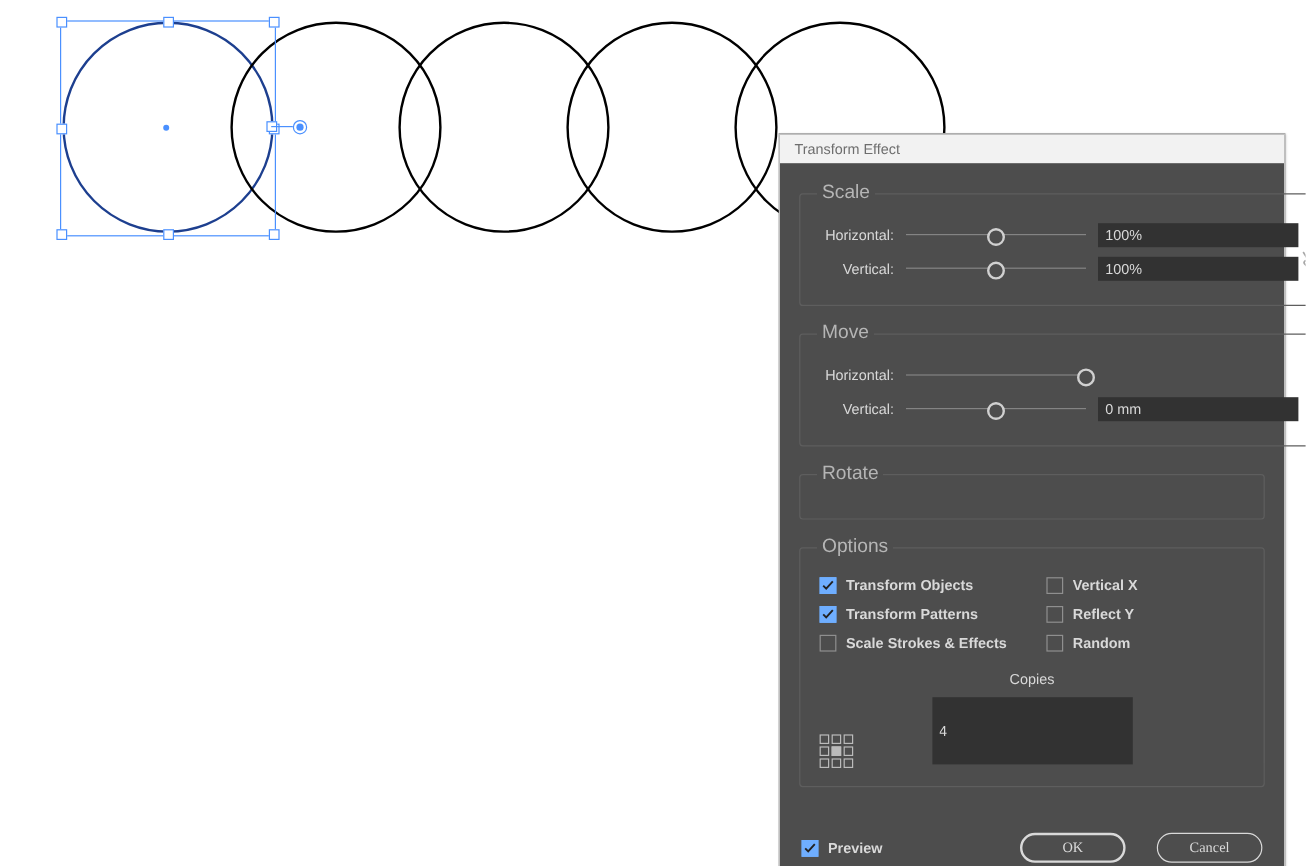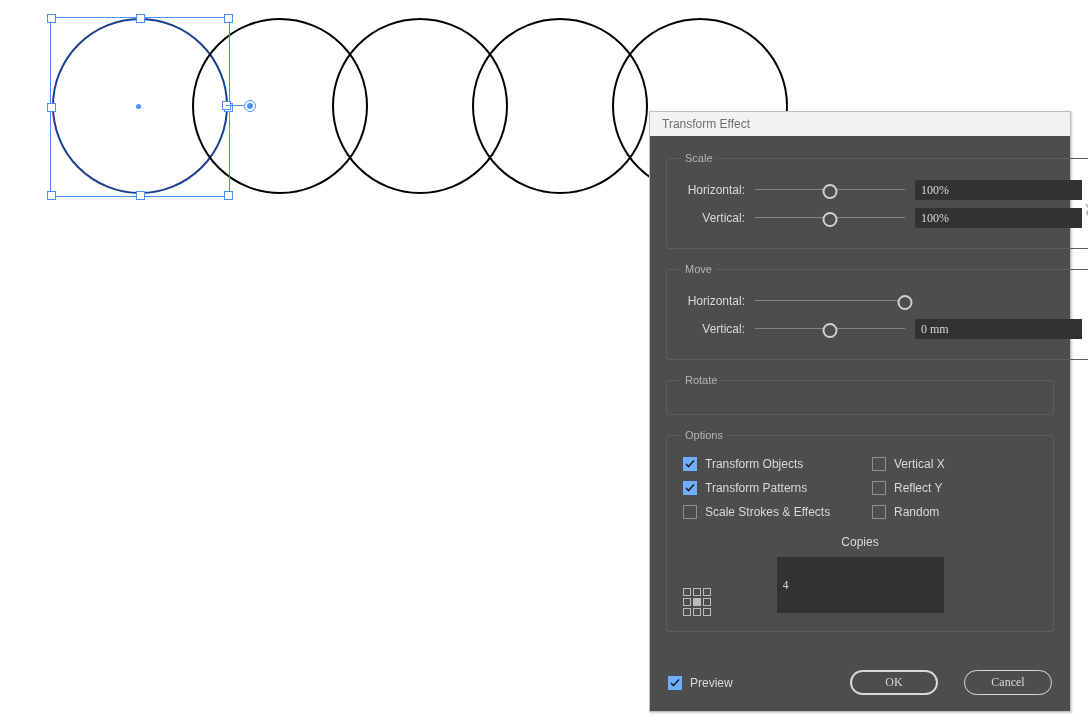--- a/index.html
+++ b/index.html
@@ -34,36 +34,36 @@
   .anchor-line{position:absolute;left:226px;top:105px;width:18px;height:1px;background:var(--sel-blue);}
   .anchor-out{position:absolute;left:244px;top:100px;width:10px;height:10px;border:1px solid var(--sel-blue);border-radius:50%;background:transparent;}
   .anchor-out::after{content:"";position:absolute;left:2px;top:2px;width:6px;height:6px;border-radius:50%;background:var(--sel-blue);}
   .anchor-pt{position:absolute;left:222px;top:101px;width:7px;height:7px;border:1px solid var(--sel-blue);background:#fff;}
 
   
   .dlg{position:absolute;left:649px;top:111px;width:420px;background:var(--dlg-bg);border:1px solid #bfbfbf;display:flex;flex-direction:column;box-shadow:1px 1px 2px rgba(0,0,0,0.2);}
   .dlg-title{background:var(--dlg-head);color:var(--dlg-head-text);font-size:12px;padding:5px 12px;}
   .dlg-body{padding:16px 16px 14px 16px;color:var(--text-light);}
   fieldset.grp{border:1px solid var(--group-border);border-radius:3px;padding:12px 14px 16px 14px;margin:0 0 14px 0;position:relative;}
-  fieldset.grp legend{color:var(--group-label);padding:0 4px;font-size:11px;}
+  fieldset.grp legend{color:var(--group-label);padding:0 4px;font-size:16px;}
   .row{display:flex;align-items:center;height:28px;gap:10px;}
   .row .lab{width:64px;text-align:right;color:var(--text-light);}
   .slider{position:relative;flex:0 0 150px;height:16px;}
   .slider .track{position:absolute;left:0;right:0;top:7px;height:1px;background:var(--track);}
   .slider .thumb{position:absolute;top:2px;width:11px;height:11px;border:2px solid #d0d0d0;border-radius:50%;background:var(--dlg-bg);transform:translateX(-50%);}
-  .valbox{flex:0 0 76px;height:20px;background:var(--input-bg);color:var(--text-light);border:none;padding:0 6px;font-size:12px;font-family:Liberation Serif, serif;}
+  .valbox{flex:0 0 76px;height:20px;background:var(--input-bg);color:var(--text-light);border:none;padding:0 6px;font-size:12px;font-family:Liberation Sans, sans-serif;}
   .link-ico{position:absolute;right:-2px;top:38px;color:#a8a8a8;}
 
   .rotate-row{display:flex;align-items:center;gap:10px;padding:4px 0 6px 20px;}
   .angle-dial{width:28px;height:28px;border:2px solid #c0c0c0;border-radius:50%;position:relative;}
   .angle-dial::after{content:"";position:absolute;left:13px;top:-1px;width:1px;height:14px;background:#c0c0c0;transform-origin:bottom center;transform:rotate(90deg) translateY(0);}
   .angle-dial .arm{position:absolute;left:14px;top:13px;width:12px;height:1px;background:#c0c0c0;}
 
   .opts{display:grid;grid-template-columns:1fr 1fr;row-gap:10px;column-gap:24px;padding:4px 2px 10px 2px;}
-  .chk{display:flex;align-items:center;gap:8px;color:var(--text-light);cursor:pointer;user-select:none;}
+  .chk{display:flex;align-items:center;gap:8px;color:var(--text-light);cursor:pointer;user-select:none;font-weight:bold;}
   .chkbox{width:12px;height:12px;border:1px solid #8f8f8f;background:transparent;display:inline-flex;align-items:center;justify-content:center;}
   .chkbox.on{background:#6faeff;border-color:#6faeff;}
   .chkbox.on svg{display:block;}
   .chkbox svg{display:none;width:10px;height:10px;}
 
   .copies-row{display:flex;align-items:center;justify-content:center;gap:8px;margin-top:6px;flex-direction:column;}
   .copies-row .lab{color:var(--text-light);}
   .refpoint{position:absolute;left:16px;bottom:16px;}
   .refgrid{display:grid;grid-template-columns:repeat(3,7px);grid-auto-rows:7px;gap:3px;}
   .refgrid span{width:6px;height:6px;border:1px solid #bbb;}

